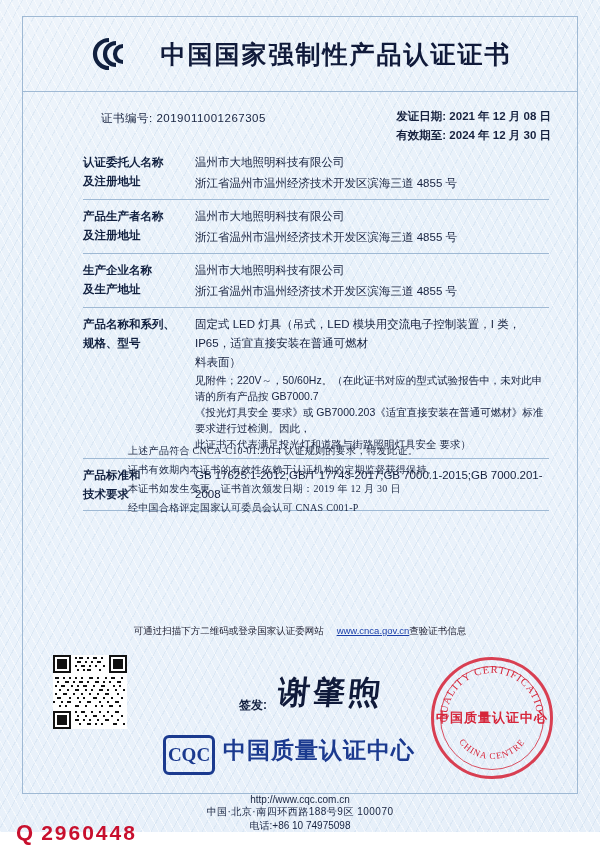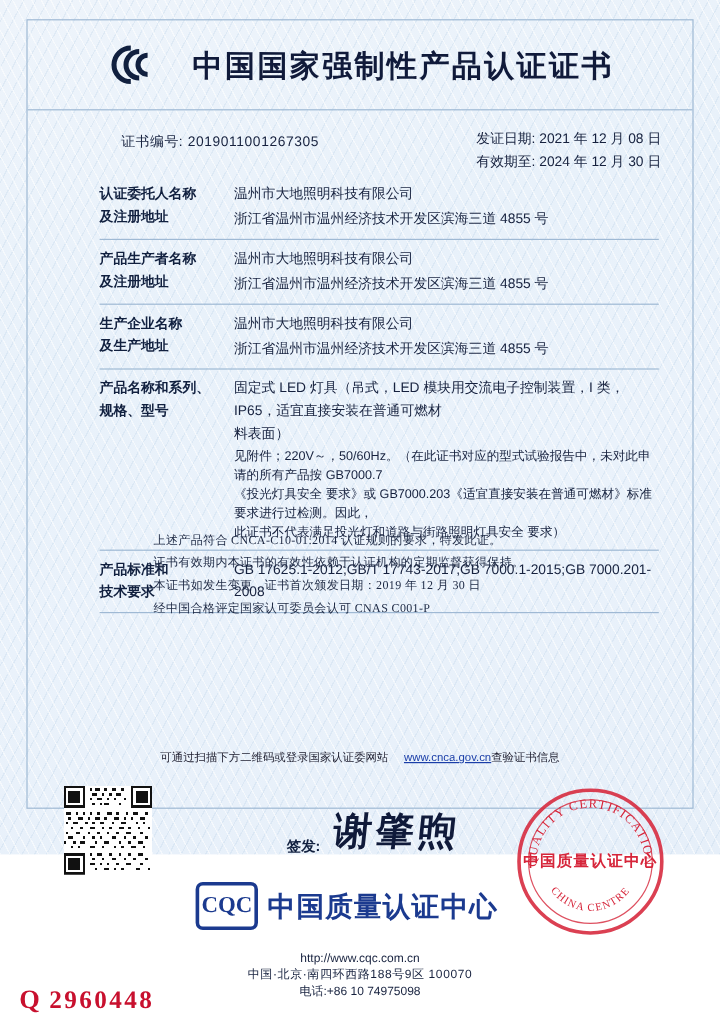--- a/index.html
+++ b/index.html
@@ -5,21 +5,21 @@
   html,body{margin:0;padding:0;}
   body{
     width:600px;height:848px;
     background:#ffffff;
     font-family:"Liberation Sans", sans-serif;
     color:#1a1a2e;
     overflow:hidden;
   }
   .page{
     position:relative;
-    width:600px;height:712px;
+    width:600px;height:832px;
     background:linear-gradient(160deg,#eef4fb 0%, #e8f1fa 35%, #eaf2fb 60%, #e6eff9 100%);
     box-sizing:border-box;
   }
   
   .page:before{
     content:"";
     position:absolute;inset:0;
     background-image:
       repeating-linear-gradient(62deg, rgba(255,255,255,.55) 0 1px, rgba(255,255,255,0) 1px 7px),
       repeating-linear-gradient(-62deg, rgba(173,200,225,.22) 0 1px, rgba(255,255,255,0) 1px 9px);
@@ -59,20 +59,21 @@
     color:#16213e;
   }
   .certno{
     position:absolute;left:78px;top:8px;
     letter-spacing:.5px;
   }
   .dates{
     position:absolute;right:26px;top:4px;
     text-align:left;
     line-height:19px;
+    font-weight:bold;
   }
   .dates div{white-space:nowrap;}
   
   .fields{
     position:absolute;left:60px;right:28px;top:136px;
     font-size:11.5px;
     color:#16213e;
   }
   .frow{
     display:flex;
@@ -124,21 +125,21 @@
     position:absolute;left:255px;top:654px;
     font-family:"Liberation Serif", serif;
     font-size:32px;
     font-weight:bold;
     color:#101a3a;
     letter-spacing:3px;
     transform:skewX(-6deg);
   }
   .cqc-block{
     position:absolute;left:140px;top:718px;
-    display:flex;align-items:center;
+    display:flex;align-items:flex-start;
   }
   .cqc-mark{
     width:46px;height:34px;
     border:3px solid #1b3a8f;
     border-radius:6px;
     color:#1b3a8f;
     font-family:"Liberation Serif", serif;
     font-weight:bold;
     font-size:19px;
     display:flex;align-items:center;justify-content:center;
@@ -186,21 +187,21 @@
     height:22px;
     display:flex;align-items:center;justify-content:space-between;
     font-size:10px;
     color:#16213e;
     flex-direction:column;
   }
   .footer .mid{letter-spacing:.5px;}
   .serial{
     position:absolute;left:16px;top:820px;
     color:#c8102e;
-    font-family:Liberation Serif, serif;
+    font-family:Liberation Sans, sans-serif;
     font-size:21px;
     font-weight:bold;
     letter-spacing:2px;
   }
   .serial .q{font-size:22px;margin-right:6px;}
 </style>
 </head>
 <body>
 
 <div class="page">

